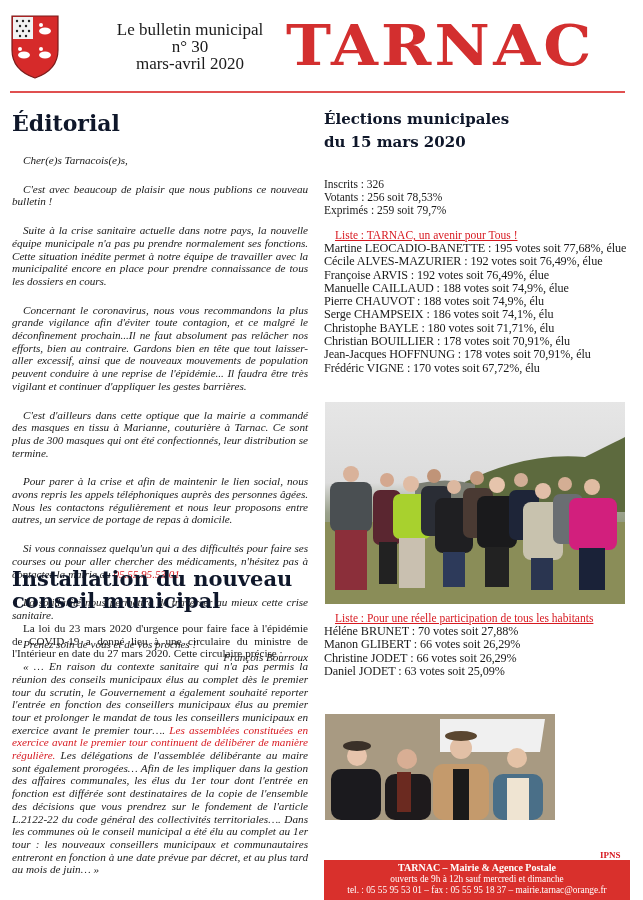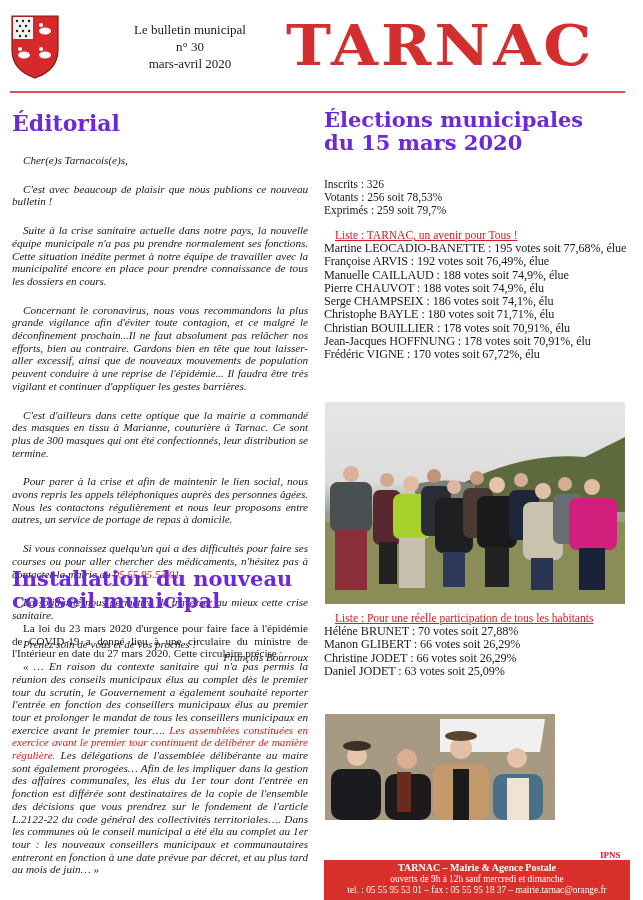--- a/index.html
+++ b/index.html
@@ -1,44 +1,44 @@
 <!DOCTYPE html>
 <html><head>
 <meta charset="utf-8">
 <style>
   * { box-sizing: border-box; margin: 0; padding: 0; }
   html, body { width: 643px; height: 900px; background: #ffffff; overflow: hidden; }
   body { position: relative; font-family: "Liberation Serif", "DejaVu Serif", serif; color: #1a1a1a; }
 
   .masthead { position: absolute; left: 0; top: 0; width: 643px; height: 92px; }
   .crest { position: absolute; left: 10px; top: 14px; width: 50px; height: 66px; }
-  .bulletin-info { position: absolute; left: 110px; top: 21px; width: 160px; text-align: center; font-size: 13px; line-height: 17px; color: #1a1a1a; }
+  .bulletin-info { position: absolute; left: 110px; top: 21px; width: 160px; text-align: center; font-size: 17px; line-height: 17px; color: #1a1a1a; }
   .brand { position: absolute; left: 286px; top: 12px; font-family: "DejaVu Serif", "Liberation Serif", serif; font-weight: bold; font-size: 56px; letter-spacing: 3px; color: #d32f2f; line-height: 66px; transform: scaleX(1.08); transform-origin: left center; }
   .rule { position: absolute; left: 10px; top: 91px; width: 615px; height: 2px; background: #e05050; }
 
-  .h-red { color: #6d28d9; font-family: "DejaVu Serif", "Liberation Serif", serif; font-weight: bold; }
+  .h-red { color: #0f172a; font-family: "DejaVu Serif", "Liberation Serif", serif; font-weight: bold; }
 
   
   .col-left { position: absolute; left: 12px; top: 108px; width: 296px; }
   .editorial-title { font-size: 22px; line-height: 30px; margin-bottom: 8px; }
   .editorial-body { font-style: italic; font-size: 11.2px; line-height: 12.7px; text-align: justify; letter-spacing: -0.05px; }
   .editorial-body p { text-indent: 11px; margin-top: 16px; }
   .editorial-body .phone { color: #d71920; }
   .signature { text-align: right; margin-top: 1px; }
 
   .install { position: absolute; left: 12px; top: 568px; width: 296px; }
   .install-title { font-size: 21px; line-height: 22px; margin-bottom: 10px; }
   .install-body { font-size: 11.2px; line-height: 12.7px; text-align: justify; }
   .install-body p { text-indent: 11px; }
   .install-body .quote { font-style: italic; }
   .install-body .quote .red { color: #d71920; }
 
   
   .col-right { position: absolute; left: 324px; top: 108px; width: 305px; }
-  .elections-title { font-size: 21px; line-height: 23px; margin-bottom: 10px; }
+  .elections-title { font-size: 15px; line-height: 23px; margin-bottom: 10px; }
   .stats { font-size: 11.5px; line-height: 13px; margin-bottom: 12px; margin-top: 24px; }
   .list-label { color: #d71920; font-size: 11.5px; line-height: 13px; padding-left: 11px; text-decoration: underline; }
   .candidates { font-size: 12.2px; line-height: 13.3px; letter-spacing: -0.1px; }
 
   .photo1 { position: absolute; left: 325px; top: 402px; width: 300px; height: 202px; overflow: hidden; background: linear-gradient(180deg, #e6e6e6 0%, #dcdcdc 40%, #9aa18c 55%, #7e8a5b 75%, #8a8e5c 100%); }
   .photo2 { position: absolute; left: 325px; top: 714px; width: 230px; height: 106px; overflow: hidden; background: linear-gradient(180deg, #b7a990 0%, #9c8c74 50%, #5d4d40 100%); }
 
   .list2 { position: absolute; left: 324px; top: 612px; width: 305px; }
 
   .ipns { position: absolute; left: 600px; top: 850px; font-size: 9px; font-weight: bold; color: #d71920; }
@@ -113,20 +113,21 @@
     <span>du 15 mars 2020</span>
   </h1>
   <div class="stats">
     <div>Inscrits : 326</div>
     <div>Votants : 256 soit 78,53%</div>
     <div>Exprimés : 259 soit 79,7%</div>
   </div>
   <div class="list-label">Liste : TARNAC, un avenir pour Tous !</div>
   <div class="candidates">
     <div>Martine LEOCADIO-BANETTE : 195 votes soit 77,68%, élue</div>
+    <div>Cécile ALVES-MAZURIER : 192 votes soit 76,49%, élue</div>
     <div>Françoise ARVIS : 192 votes soit 76,49%, élue</div>
     <div>Manuelle CAILLAUD : 188 votes soit 74,9%, élue</div>
     <div>Pierre CHAUVOT : 188 votes soit 74,9%, élu</div>
     <div>Serge CHAMPSEIX : 186 votes soit 74,1%, élu</div>
     <div>Christophe BAYLE : 180 votes soit 71,71%, élu</div>
     <div>Christian BOUILLIER : 178 votes soit 70,91%, élu</div>
     <div>Jean-Jacques HOFFNUNG : 178 votes soit 70,91%, élu</div>
     <div>Frédéric VIGNE : 170 votes soit 67,72%, élu</div>
   </div>
 </section>

